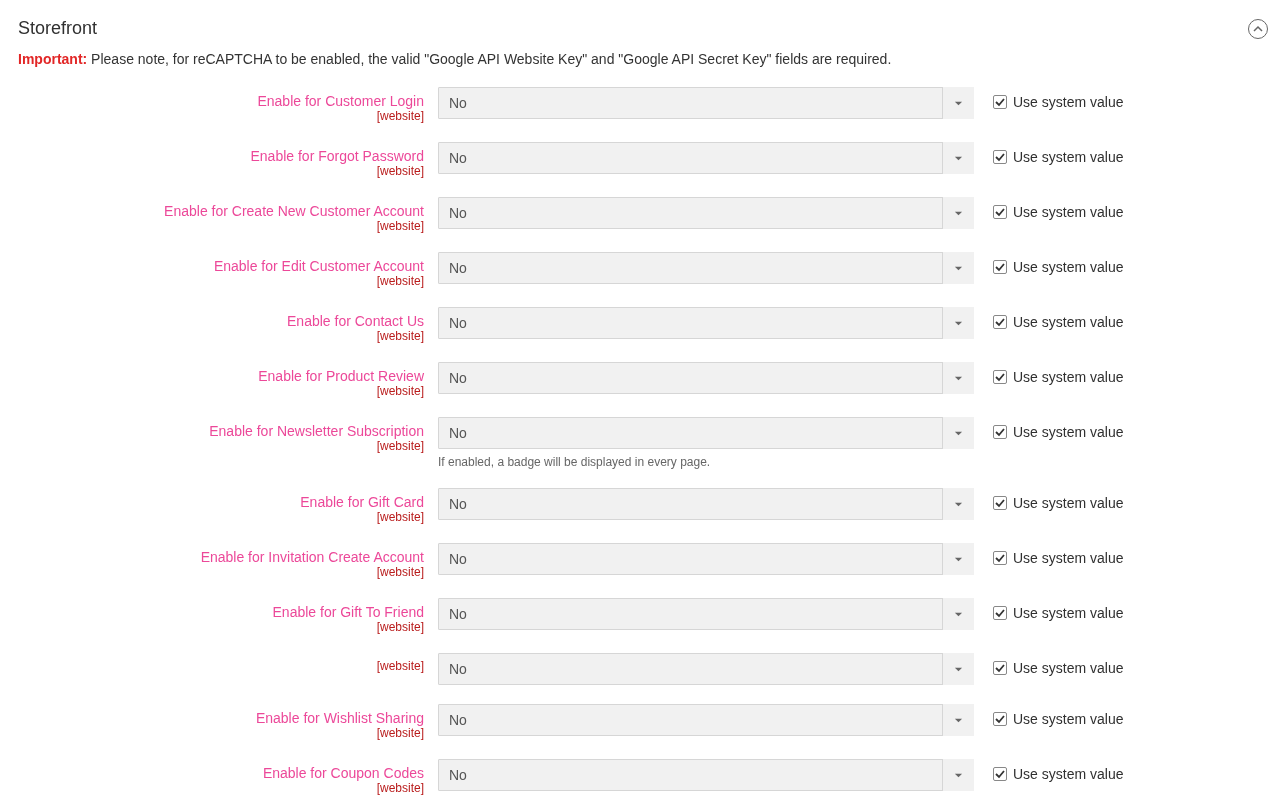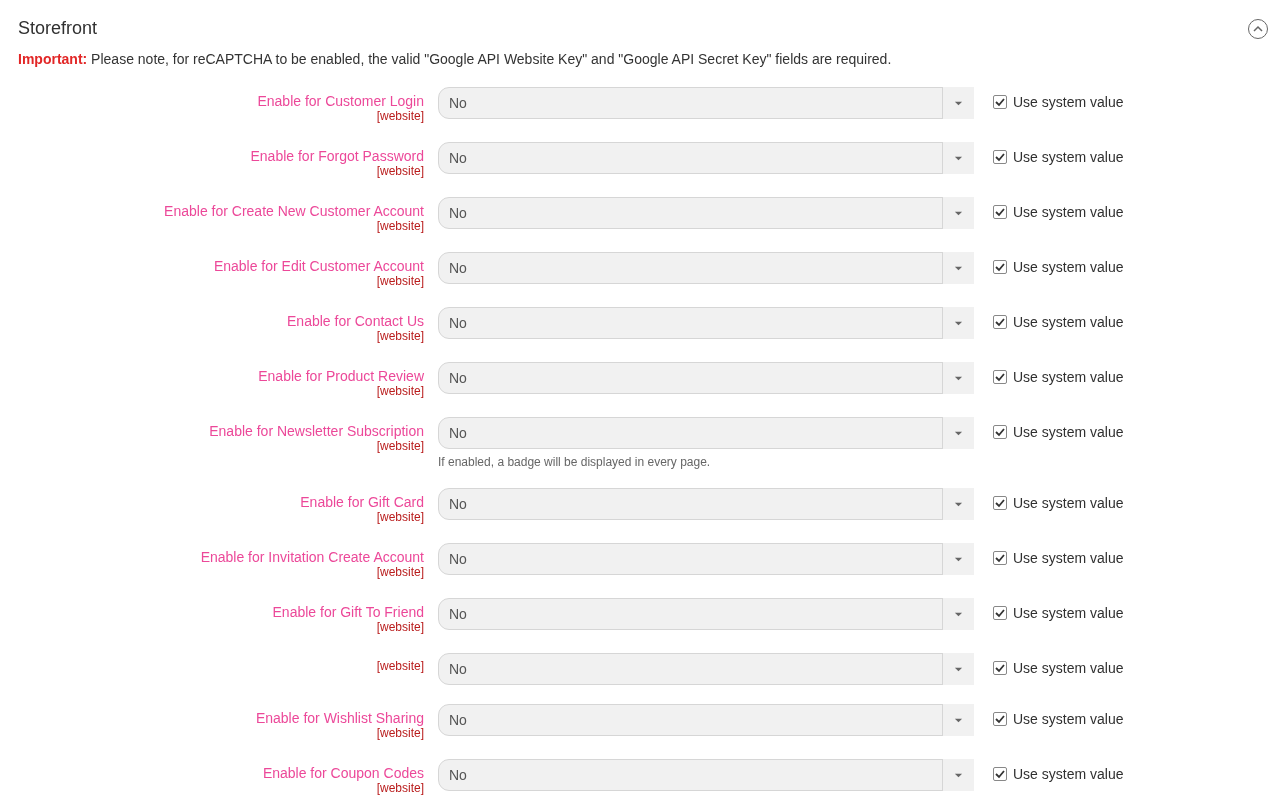--- a/index.html
+++ b/index.html
@@ -10,21 +10,21 @@
 .collapse-btn svg { width:10px; height:10px; }
 .important-note { font-size: 14px; margin-bottom: 20px; }
 .important-label { color: #e22626; font-weight: 600; }
 .fields { }
 .field-row { display:flex; align-items:flex-start; margin-bottom: 19px; }
 .field-label-wrap { width: 420px; text-align: right; padding-right: 14px; padding-top: 6px; }
 .field-label { font-size: 14px; color: #ec4899; display:block; }
 .field-scope { font-size: 12px; color: #b91c1c; display:block; }
 .field-control { width: 536px; }
 .select-wrap { position:relative; width: 100%; }
-.select-box { width: 100%; height: 32px; background: #f1f1f1; border: 1px solid #d6d6d6; padding: 0 10px; font-size:14px; color: #555; display:flex; align-items:center; border-radius:11px; }
+.select-box { width: 100%; height: 32px; background: #f1f1f1; border: 1px solid #d6d6d6; padding: 0 10px; font-size:14px; color: #555; display:flex; align-items:center; border-radius:1px; }
 .select-arrow { position:absolute; right:0; top:0; width:32px; height:32px; border-left:1px solid #d6d6d6; display:flex; align-items:center; justify-content:center; background:#f1f1f1; pointer-events:none; }
 .select-arrow svg { width:9px; height:9px; fill:#666; }
 .field-note { font-size: 12px; color: #666; margin-top: 6px; }
 .field-side { padding-left: 19px; padding-top: 7px; display:flex; align-items:center; gap:6px; }
 .chk { width:14px; height:14px; border:1px solid #888; background:#fff; display:inline-flex; align-items:center; justify-content:center; border-radius:2px; cursor:pointer; }
 .chk svg { width:10px; height:10px; }
 .chk-label { font-size:14px; color:#303030; }
 </style>
 </head>
 <body>

